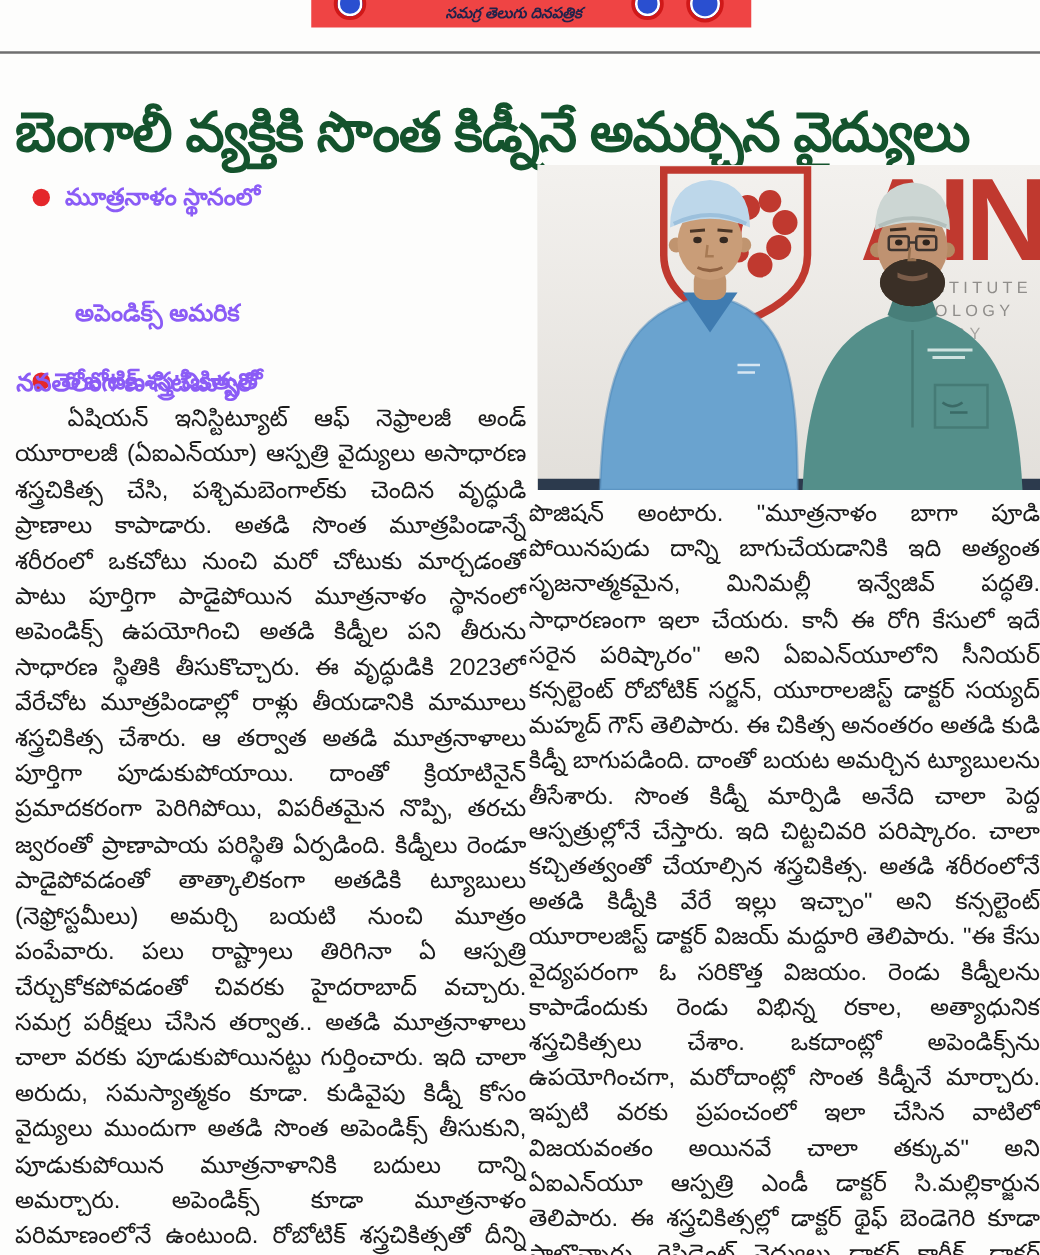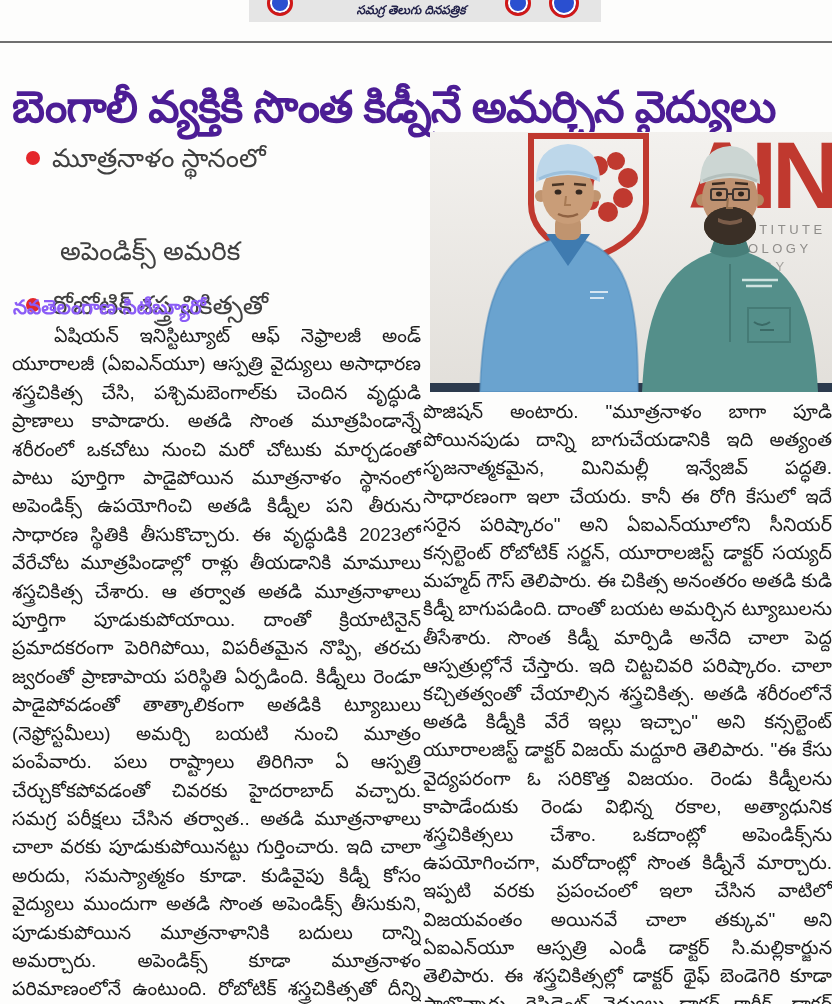--- a/index.html
+++ b/index.html
@@ -6,21 +6,21 @@
   html,body { margin:0; padding:0; }
   body {
     width:832px; height:1004px; position:relative; overflow:hidden;
     background:#fdfdfc;
     font-family:"Liberation Sans", sans-serif;
     color:#1b1b1b;
   }
   
   .masthead {
     position:absolute; left:249px; top:0; width:352px; height:22px;
-    background:#e5e5e5; overflow:hidden;
+    background:#ef4444; overflow:hidden;
   }
   .m-shape { position:absolute; }
   .m-heart {
     width:26px; height:28px; top:-12px;
     background:#2a4fd0; border:3px solid #d01818; border-radius:50% 50% 50% 50%/55% 55% 45% 45%;
     box-shadow:0 0 0 2px #fff inset;
   }
   .m-circle {
     width:30px; height:30px; top:-12px; border-radius:50%;
     background:#2a4fd0; border:3px solid #d01818;
@@ -30,26 +30,26 @@
     position:absolute; left:72px; top:3px; width:180px; text-align:center;
     font-size:12px; line-height:15px; font-weight:700; font-style:italic; color:#22224a;
     white-space:nowrap; overflow:hidden;
   }
   .top-rule { position:absolute; left:0; top:41px; width:832px; height:2px; background:#6f6f6f; }
 
   
   .headline {
     position:absolute; left:12px; top:47px; width:810px; height:66px;
     font-size:44px; line-height:62px; font-weight:800; letter-spacing:-1px;
-    color:#4c1d95; white-space:nowrap; overflow:hidden;
+    color:#14532d; white-space:nowrap; overflow:hidden;
   }
 
   
   .bullets { position:absolute; left:26px; top:136px; width:400px; }
-  .bullet { position:relative; padding-left:26px; margin-bottom:9px; font-size:26px; line-height:45px; font-weight:400; color:#404040; }
+  .bullet { position:relative; padding-left:26px; margin-bottom:9px; font-size:19px; line-height:45px; font-weight:700; color:#8b5cf6; }
   .bullet .dot { position:absolute; left:0; top:15px; width:14px; height:14px; border-radius:50%; background:#e4272b; }
   .bullet .l2 { padding-left:8px;margin-top:48px; }
 
   
   .photo {
     position:absolute; left:430px; top:132px; width:402px; height:260px;
     overflow:hidden; background:#edebe7;
   }
 
   

